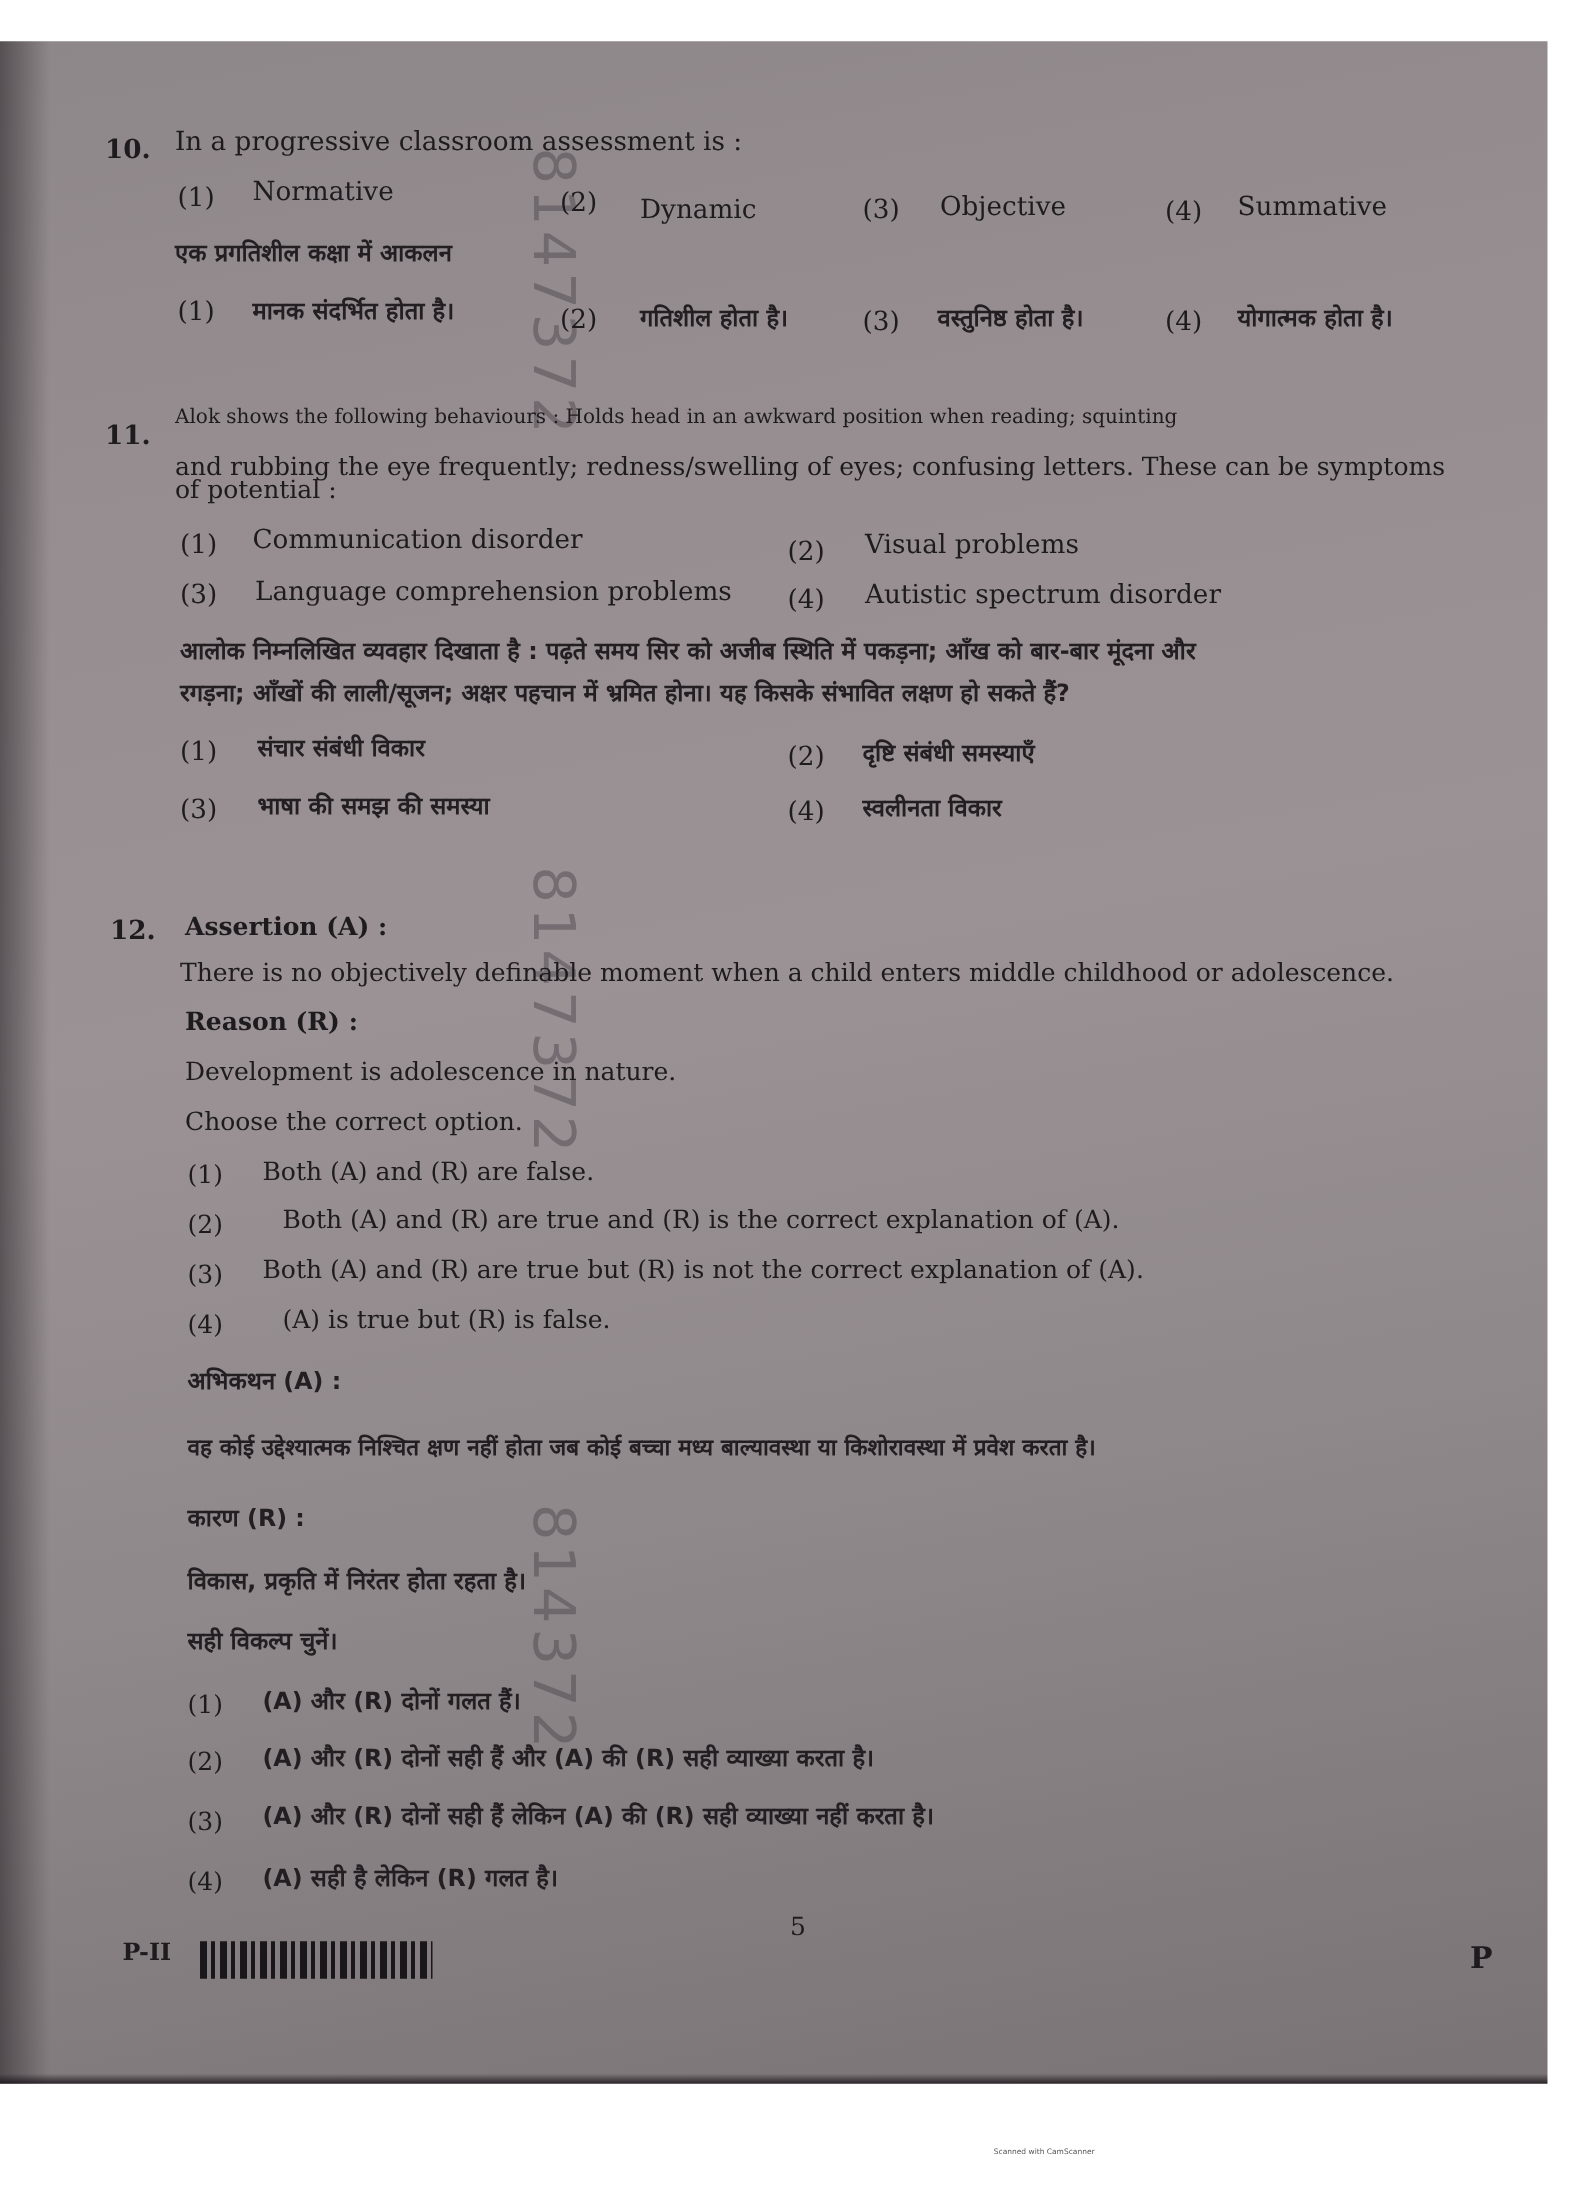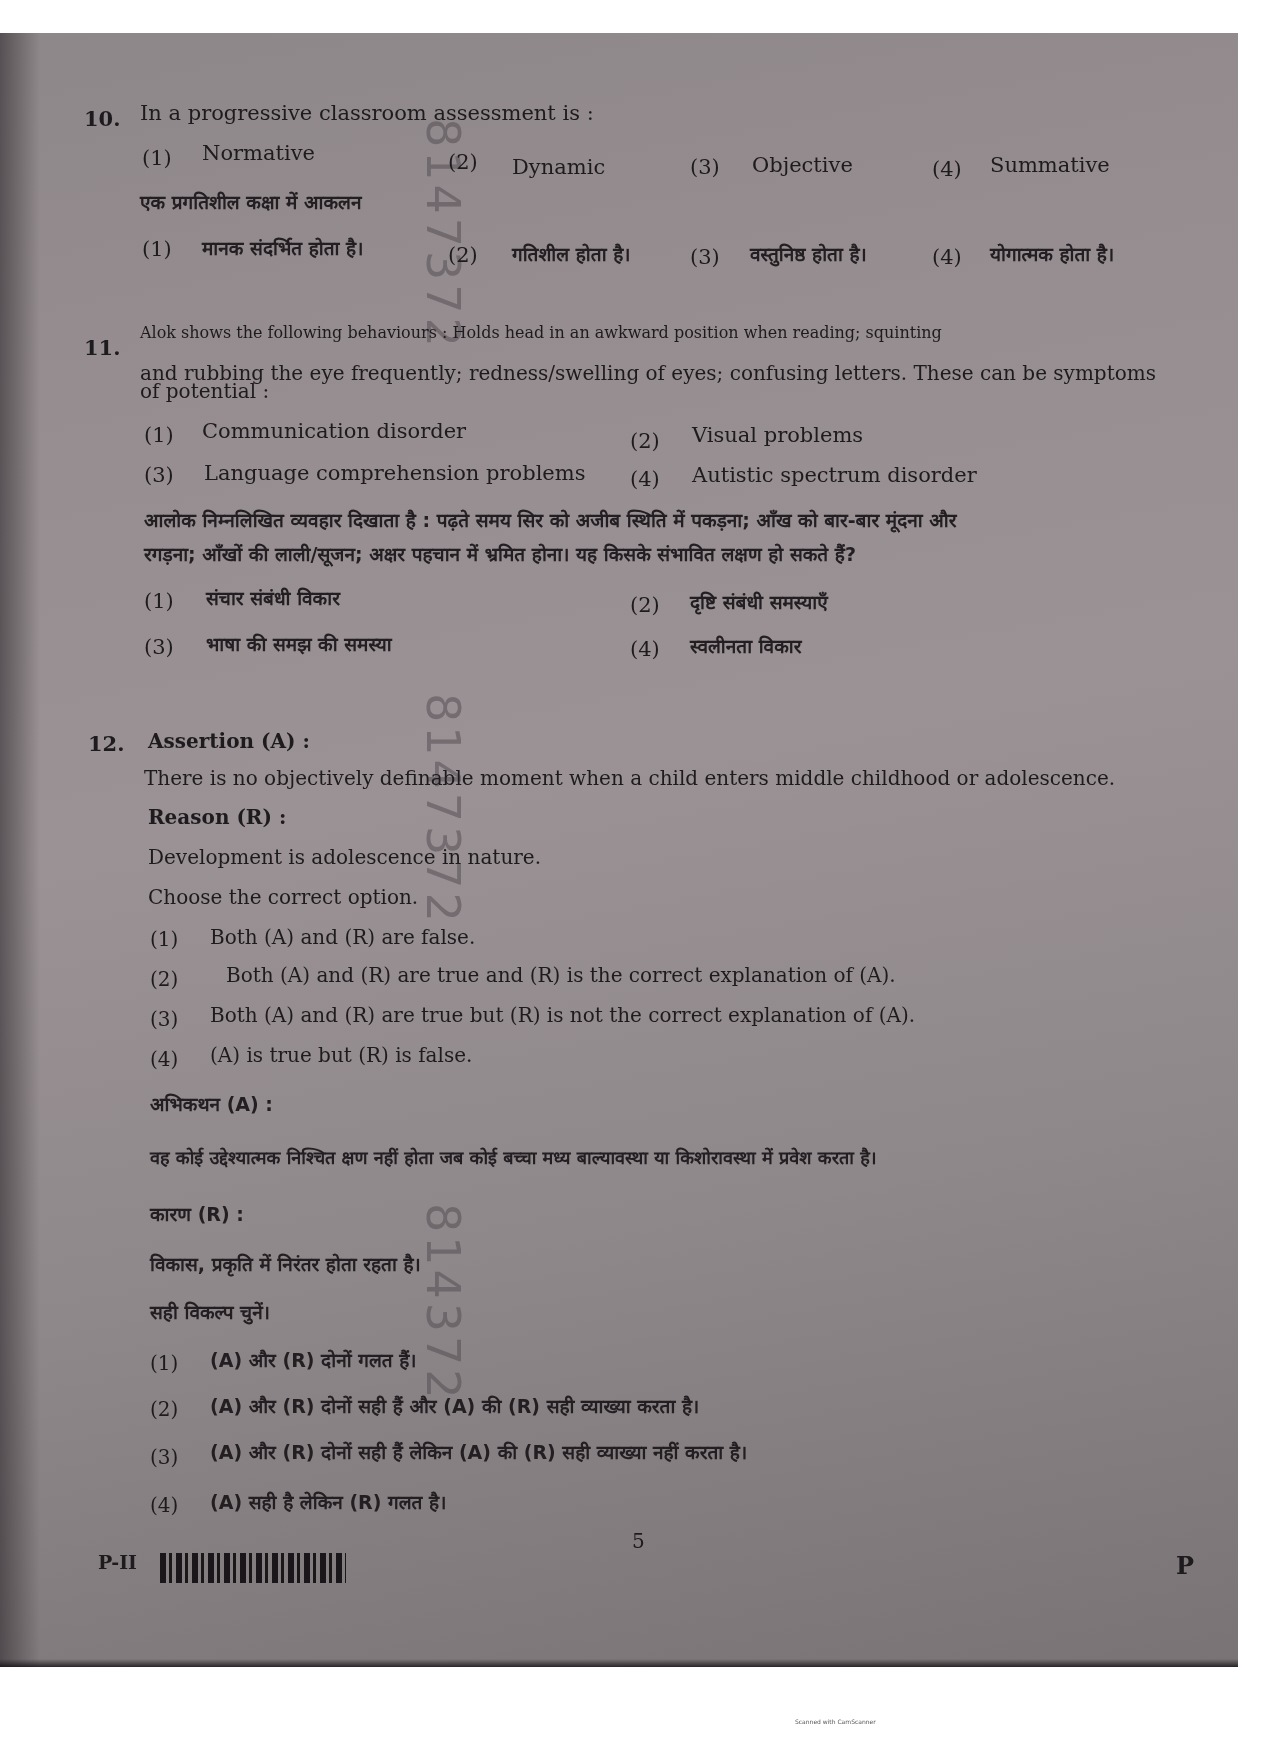--- a/index.html
+++ b/index.html
@@ -104,21 +104,21 @@
     <span class="t" style="left:148px; top:812px; font-size:20px;">Development is adolescence in nature.</span>
     <span class="t" style="left:148px; top:852px; font-size:20px;">Choose the correct option.</span>
 
     <span class="t" style="left:150px; top:894px; font-size:20px;">(1)</span>
     <span class="t" style="left:210px; top:892px; font-size:20px;">Both (A) and (R) are false.</span>
     <span class="t" style="left:150px; top:934px; font-size:20px;">(2)</span>
     <span class="t" style="left:210px; top:930px; font-size:20px;margin-left:16px;">Both (A) and (R) are true and (R) is the correct explanation of (A).</span>
     <span class="t" style="left:150px; top:974px; font-size:20px;">(3)</span>
     <span class="t" style="left:210px; top:970px; font-size:20px;">Both (A) and (R) are true but (R) is not the correct explanation of (A).</span>
     <span class="t" style="left:150px; top:1014px; font-size:20px;">(4)</span>
-    <span class="t" style="left:210px; top:1010px; font-size:20px;">(A) is true but (R) is false.</span>
+    <span class="t" style="left:226px; top:1010px; font-size:20px;">(A) is true but (R) is false.</span>
 
     <span class="t hi" style="left:150px; top:1058px;">अभिकथन (A) :</span>
     <span class="t hi" style="left:150px; top:1112px; font-size:18px;">वह कोई उद्देश्यात्मक निश्चित क्षण नहीं होता जब कोई बच्चा मध्य बाल्यावस्था या किशोरावस्था में प्रवेश करता है।</span>
     <span class="t hi" style="left:150px; top:1168px;">कारण (R) :</span>
     <span class="t hi" style="left:150px; top:1218px;">विकास, प्रकृति में निरंतर होता रहता है।</span>
     <span class="t hi" style="left:150px; top:1266px;">सही विकल्प चुनें।</span>
 
     <span class="t" style="left:150px; top:1318px; font-size:20px;">(1)</span>
     <span class="t hi" style="left:210px; top:1314px;">(A) और (R) दोनों गलत हैं।</span>
     <span class="t" style="left:150px; top:1364px; font-size:20px;">(2)</span>

